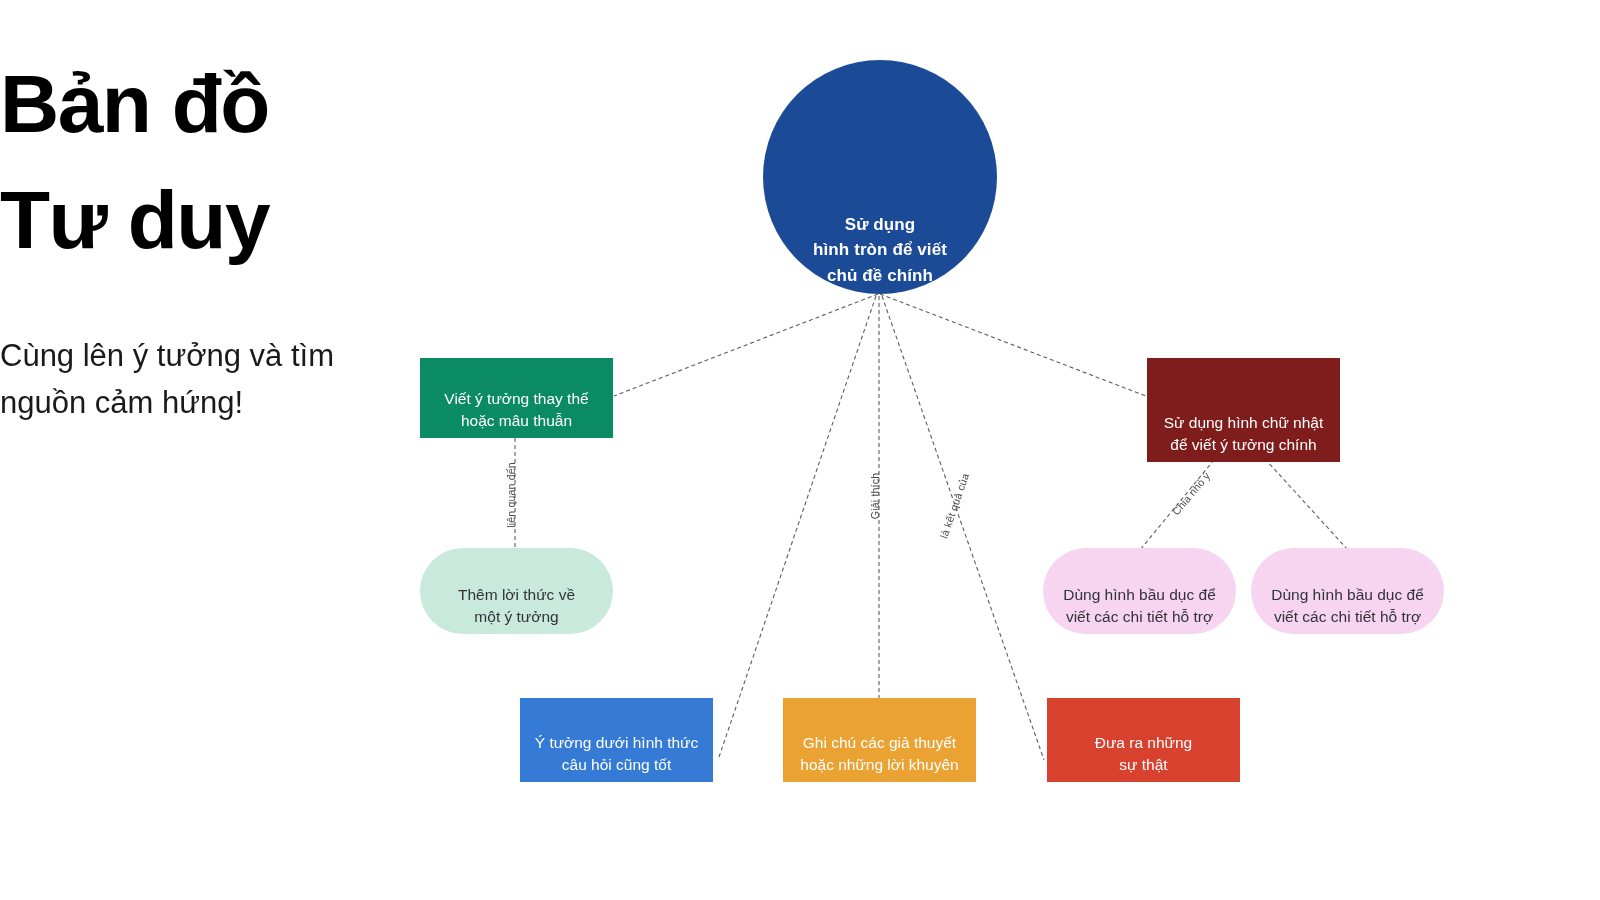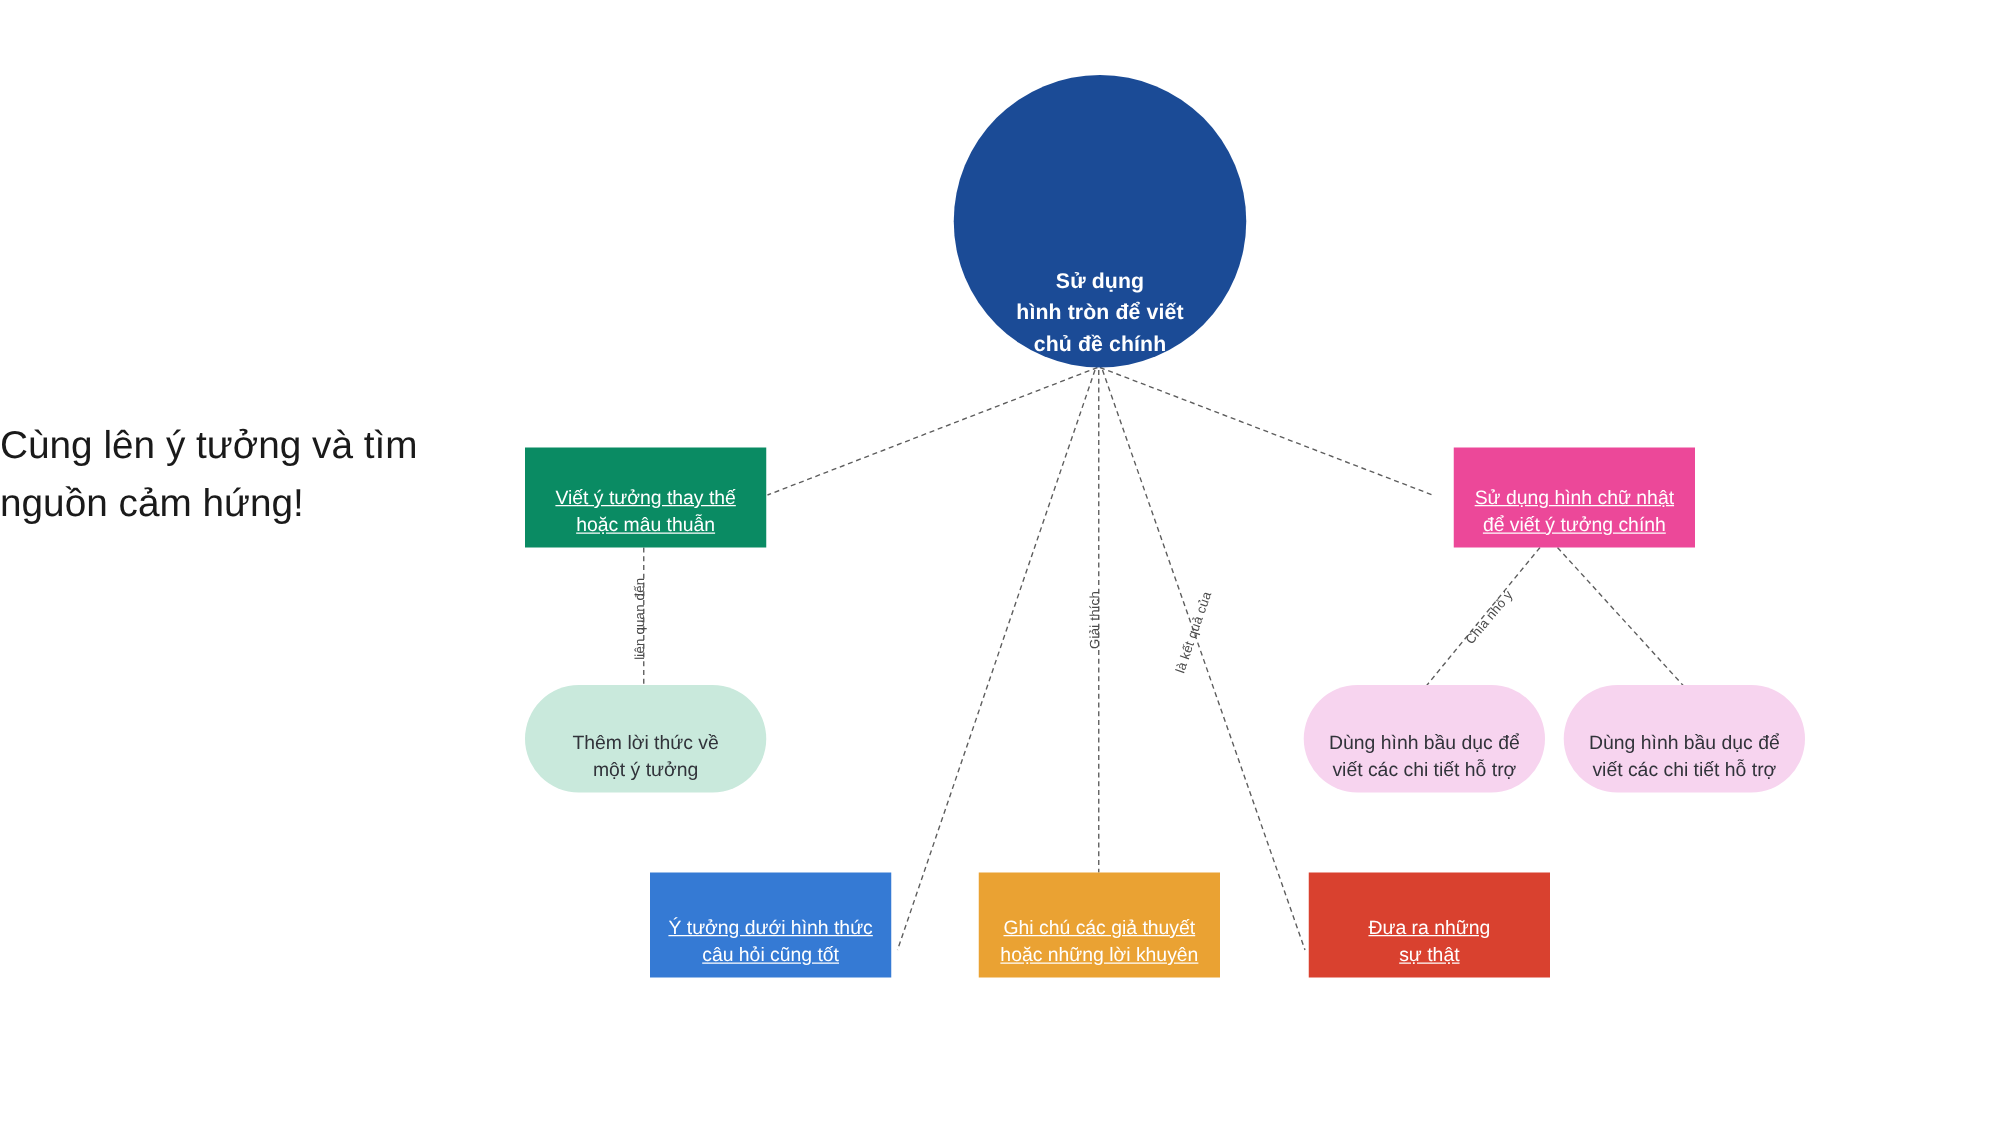--- a/index.html
+++ b/index.html
@@ -86,36 +86,39 @@
     border-radius: 50%;
     color: #ffffff;
     font-weight: 700;
     font-size: 17px;
     line-height: 1.5;
     letter-spacing: 0.1px;
   }
   .node-rect {
     border-radius: 0px;
     color: #ffffff;
-    text-decoration: underline;
   }
   .node-pill {
     border-radius: 46px;
     color: #31333a;
   }
   .node-text {
     white-space: pre-line;
     display: block;
   }
 </style>
 </head>
 <body>
 
 <div id="canvas">
 
+  <div id="title-block">
+    <div class="title-line">Bản đồ</div>
+    <div class="title-line">Tư duy</div>
+  </div>
   <div id="subtitle-block">Cùng lên ý tưởng và tìm nguồn cảm hứng!</div>
 
   <svg id="edges" viewBox="0 0 1600 900">
 
     <line class="edge-line" x1="878" y1="294" x2="614" y2="396"></line>
 
     <line class="edge-line" x1="880" y1="294" x2="1146" y2="396"></line>
 
     <line class="edge-line" x1="876" y1="296" x2="718" y2="760"></line>
 
@@ -147,21 +150,21 @@
     <span class="node-text">Sử dụng
 hình tròn để viết
 chủ đề chính</span>
   </div>
 
   <div class="node node-rect" style="left:420px; top:358px; width:193px; height:80px; background:#0A8B63;">
     <span class="node-text">Viết ý tưởng thay thế
 hoặc mâu thuẫn</span>
   </div>
 
-  <div class="node node-rect" style="left:1147px; top:358px; width:193px; height:80px; background:#ec4899;margin-left:16px;">
+  <div class="node node-rect" style="left:1147px; top:358px; width:193px; height:104px; background:#7f1d1d;">
     <span class="node-text">Sử dụng hình chữ nhật
 để viết ý tưởng chính</span>
   </div>
 
   <div class="node node-pill" style="left:420px; top:548px; width:193px; height:86px; background:#C9E9DC;">
     <span class="node-text">Thêm lời thức về
 một ý tưởng</span>
   </div>
 
   <div class="node node-pill" style="left:1043px; top:548px; width:193px; height:86px; background:#F7D4EF;">

